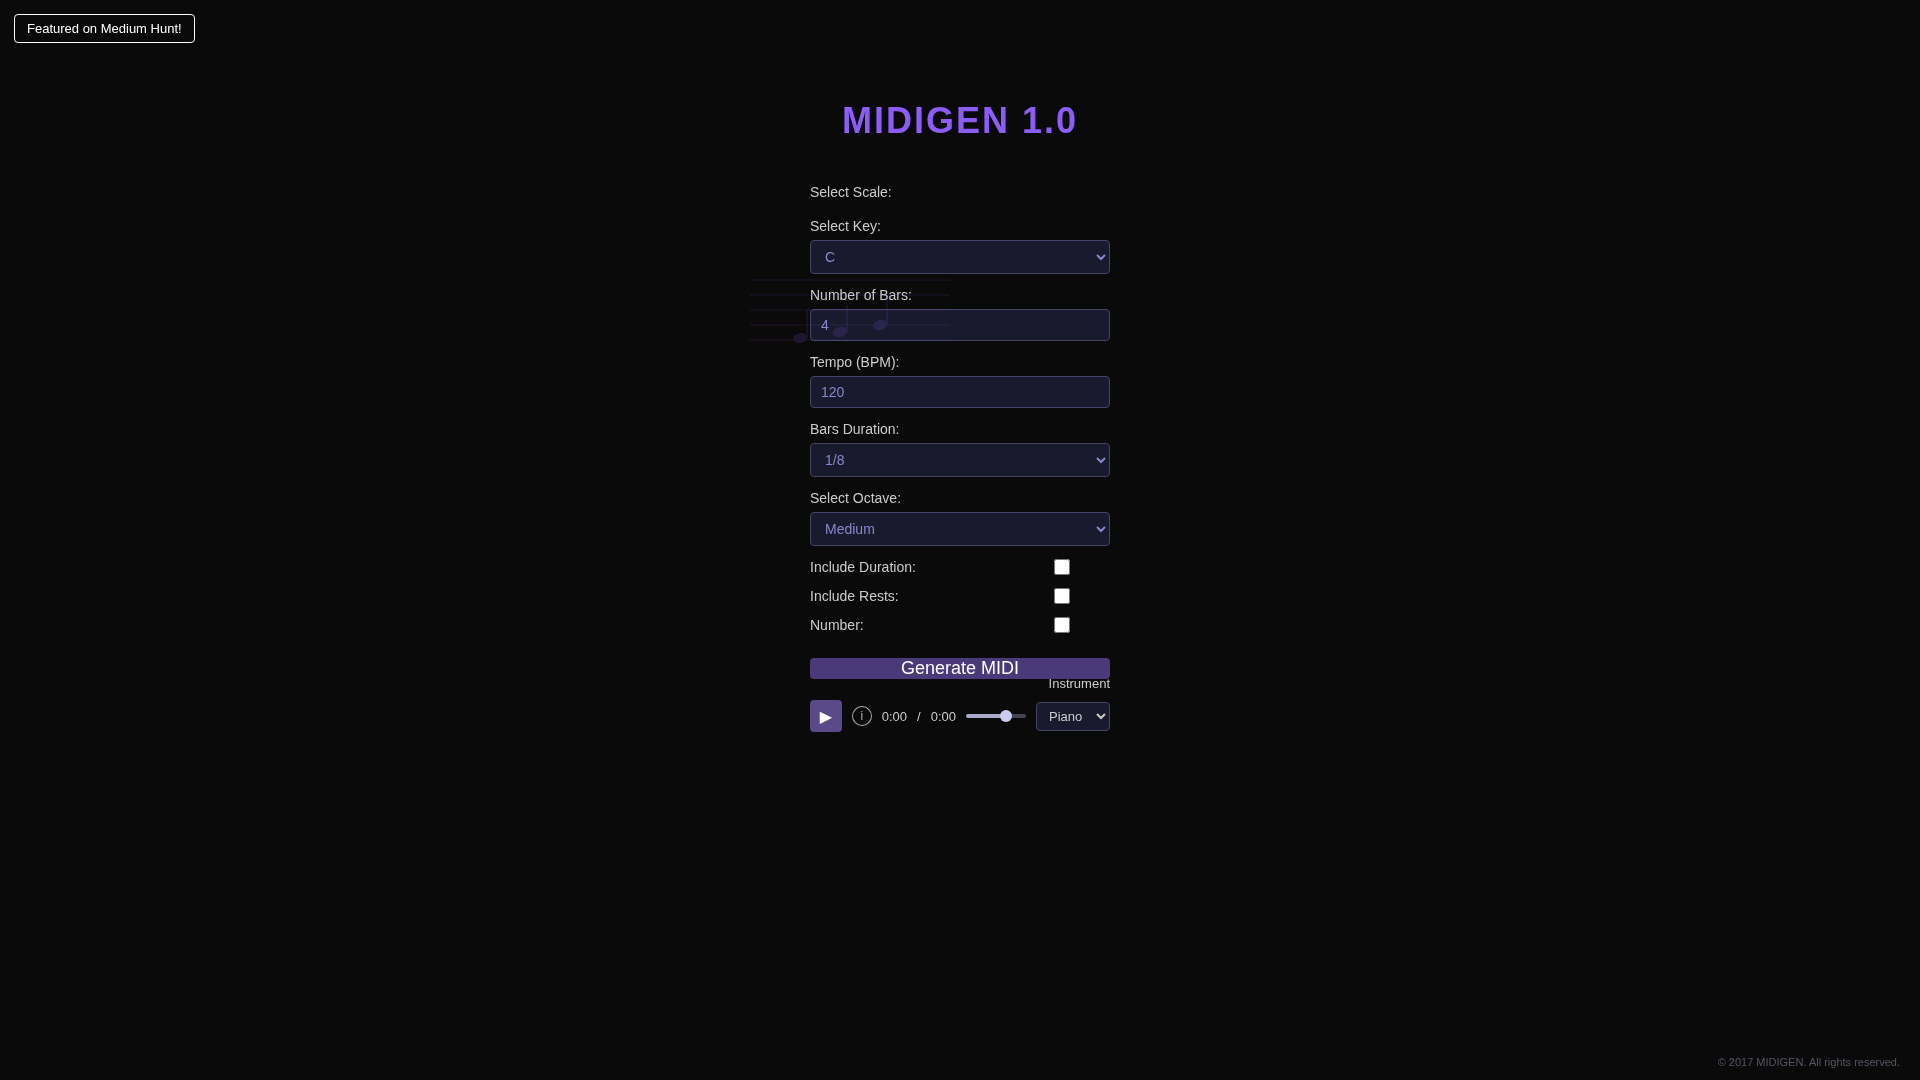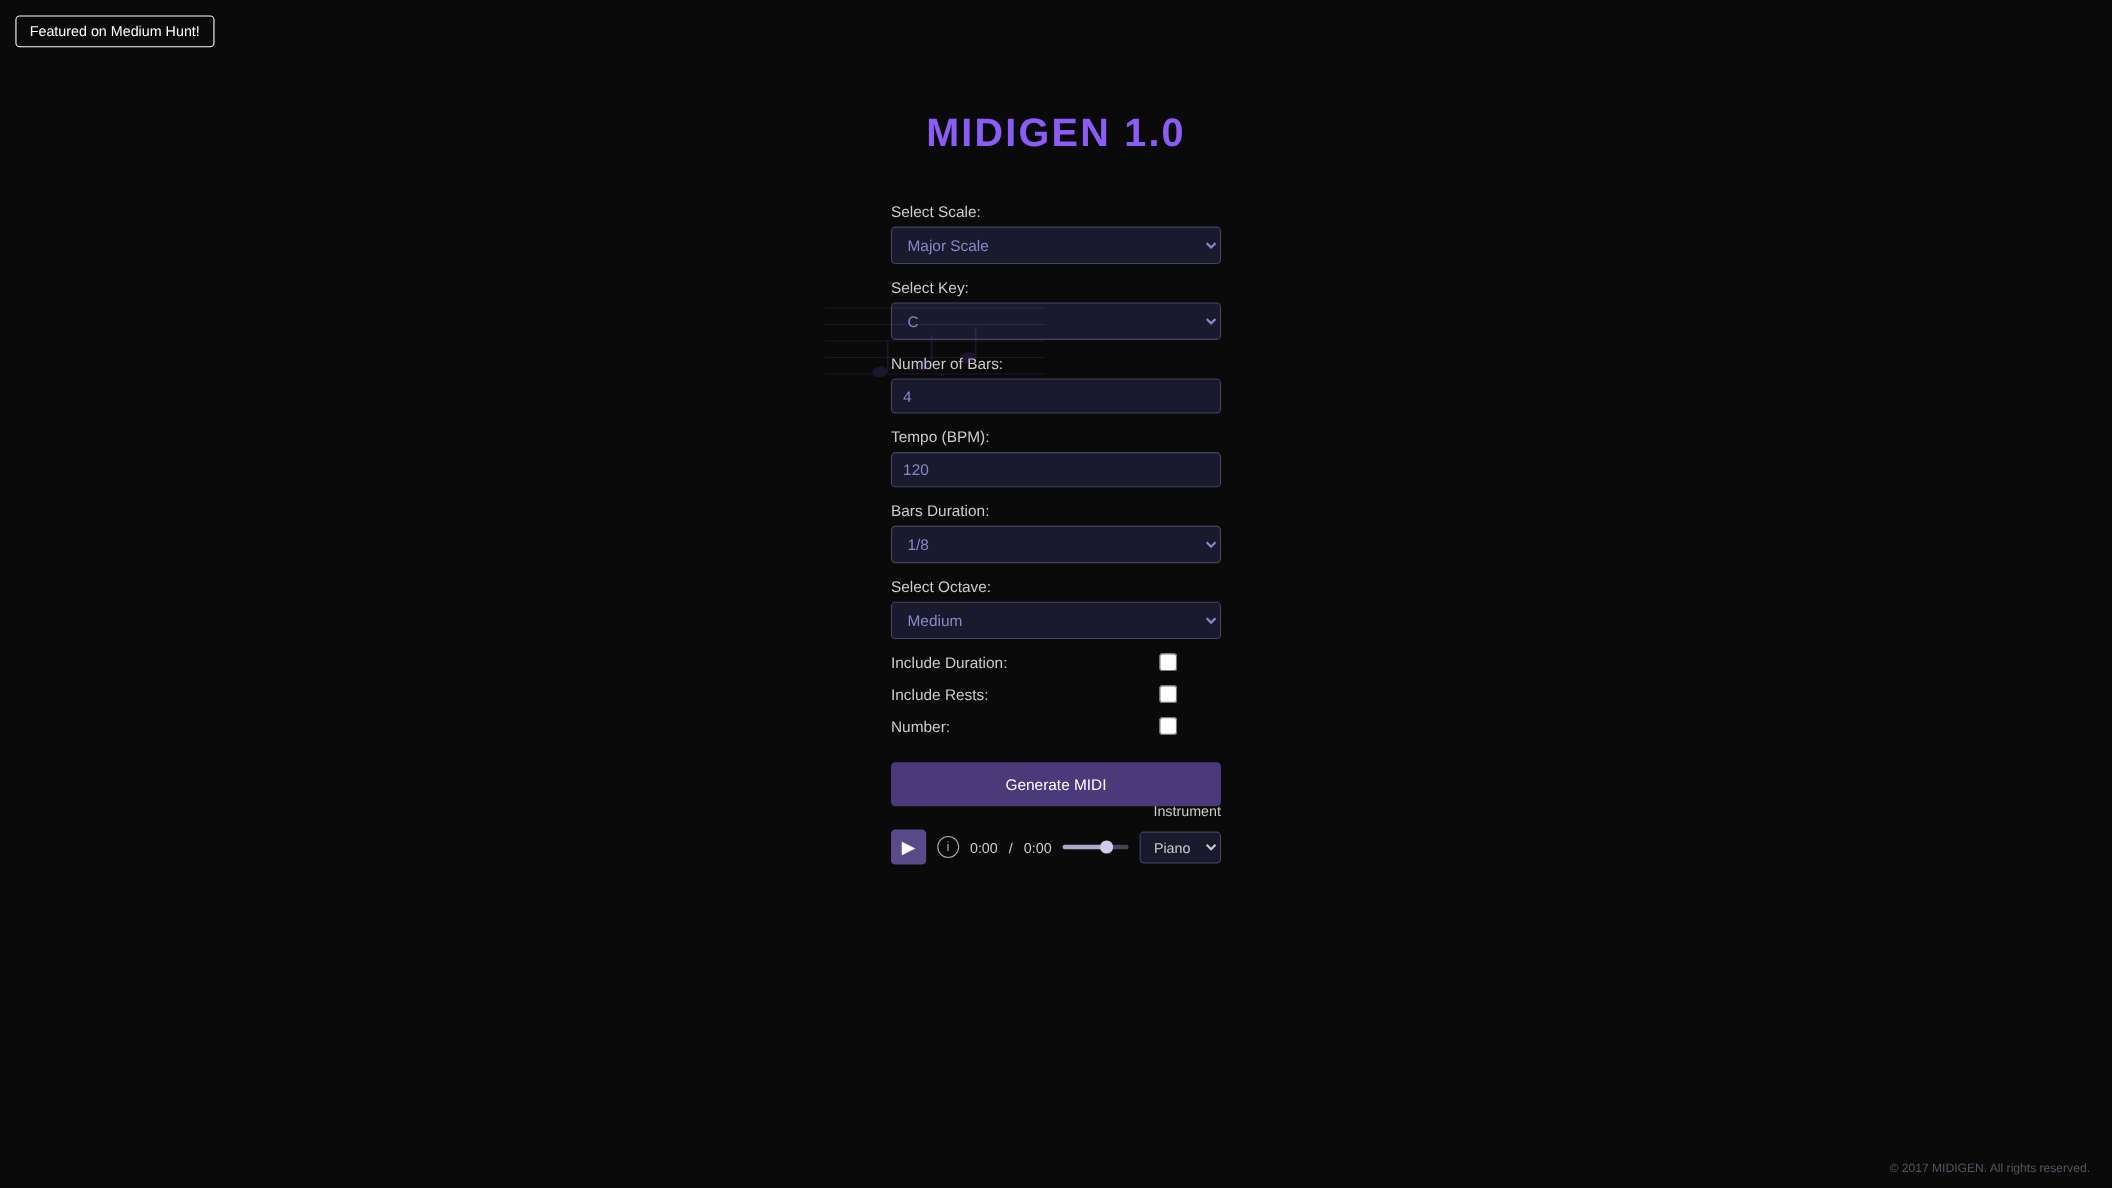--- a/index.html
+++ b/index.html
@@ -107,26 +107,25 @@
       cursor: pointer;
       accent-color: #6b6b88;
       margin-left: auto;
       margin-right: 40px;
     }
 
     
     .generate-btn {
       width: 100%;
       margin-top: 24px;
-      padding: 12px;
       background-color: #4a3a7a;
       border: none;
       border-radius: 4px;
       color: #ffffff;
-      font-size: 14px;
+      font-size: 18px;
       cursor: pointer;
       text-align: center;
     }
 
     
     .player-area {
       display: flex;
       align-items: center;
       margin-top: 20px;
       gap: 10px;
@@ -247,27 +246,20 @@
 
 <div class="product-hunt-badge">Featured on Medium Hunt!</div>
 
 <div class="main-content">
 
   <h1 class="app-title">MIDIGEN 1.0</h1>
 
   <div class="form-container">
 
     <label class="form-label">Select Scale:</label>
-    <select class="form-select">
-      <option value="major">Major Scale</option>
-      <option value="minor">Minor Scale</option>
-      <option value="pentatonic">Pentatonic Scale</option>
-      <option value="blues">Blues Scale</option>
-      <option value="chromatic">Chromatic Scale</option>
-    </select>
 
     <label class="form-label">Select Key:</label>
     <select class="form-select">
       <option value="C">C</option>
       <option value="C#">C#</option>
       <option value="D">D</option>
       <option value="D#">D#</option>
       <option value="E">E</option>
       <option value="F">F</option>
       <option value="F#">F#</option>

